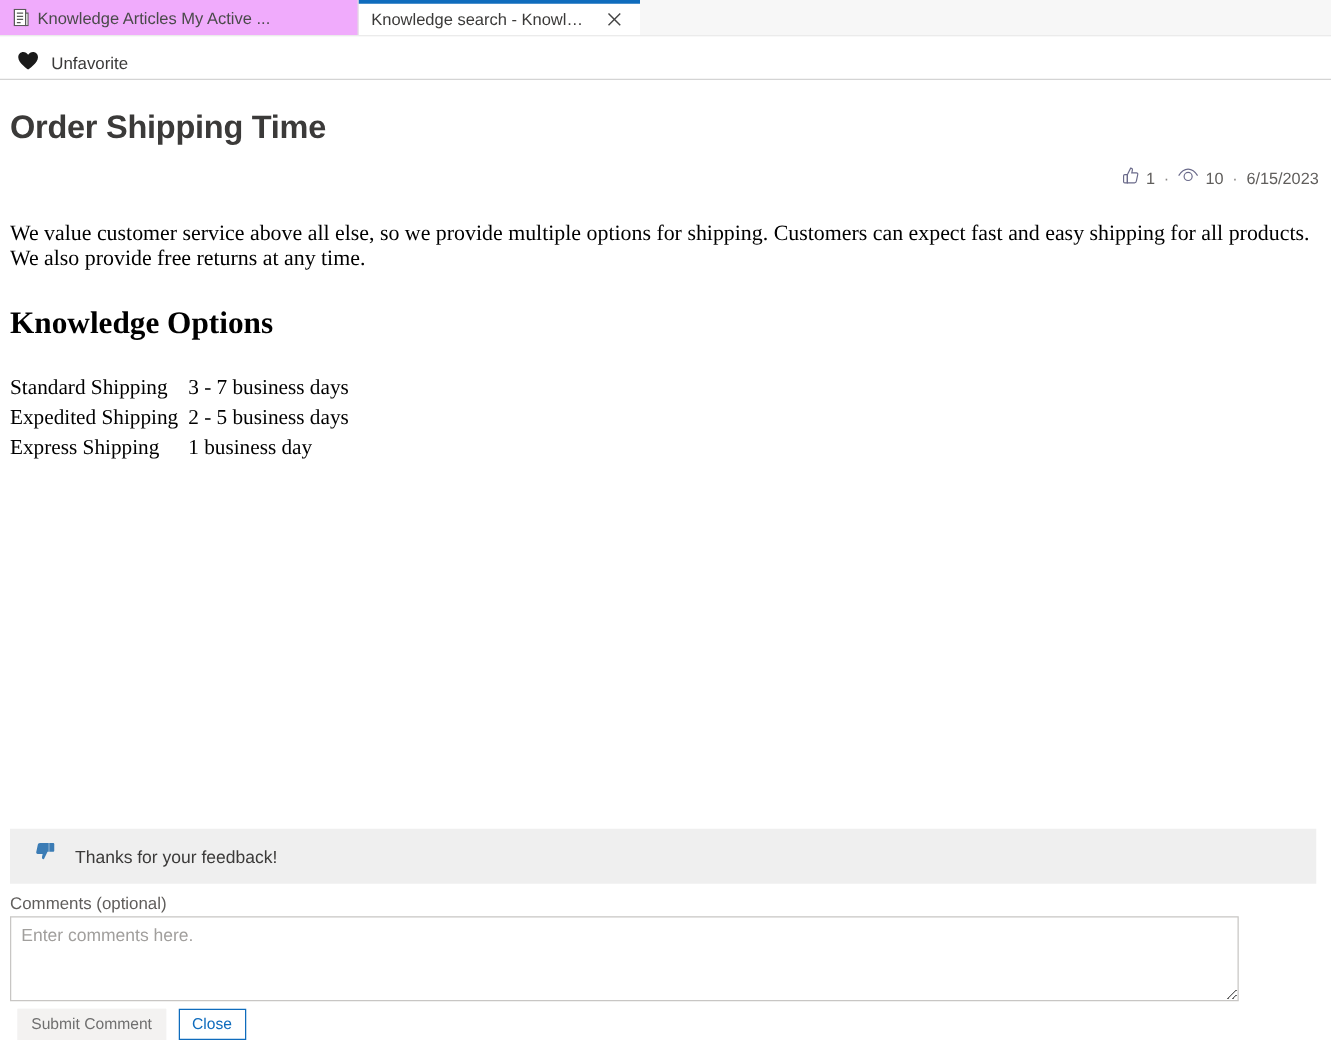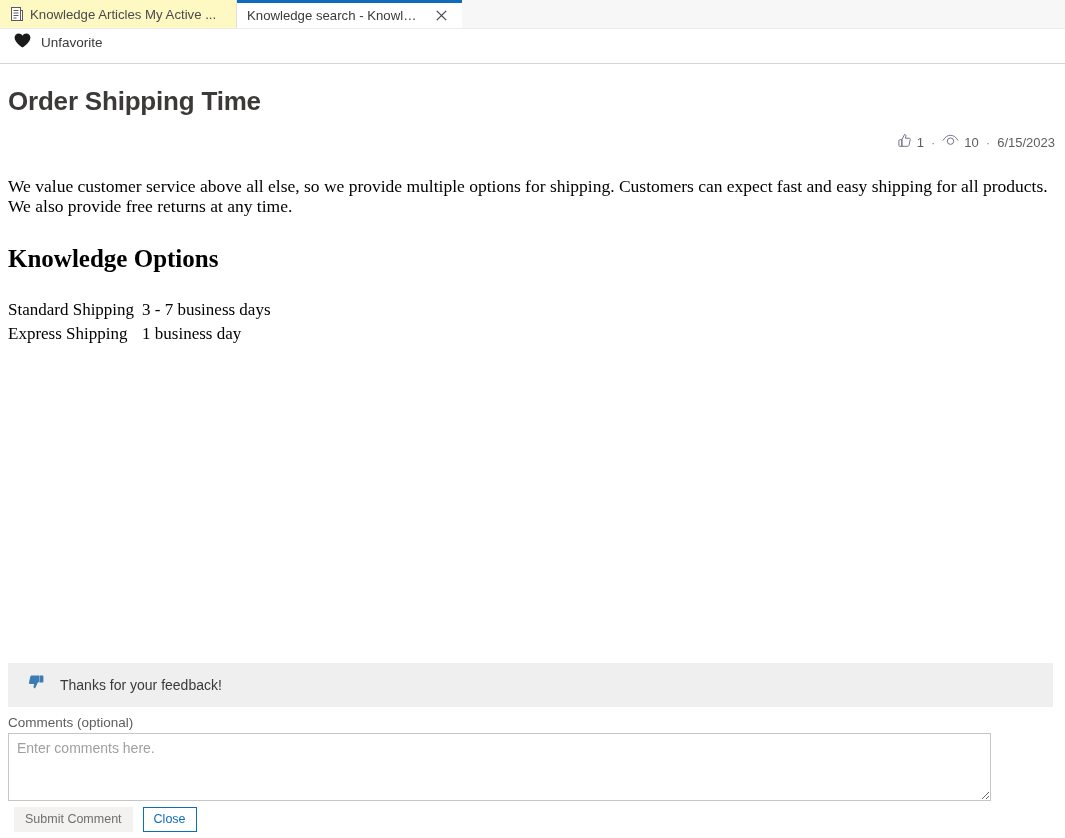--- a/index.html
+++ b/index.html
@@ -32,23 +32,23 @@
     padding: 0 12px 0 10px;
     font-size: 13.2px;
     color: #4a4a4a;
     background: #f2f2f2;
     cursor: default;
     white-space: nowrap;
     position: relative;
     box-sizing: border-box;
   }
   .tab.inactive {
-    background: #fef9c3;
+    background: #f0abfc;
     border-right: 1px solid #e0e0e0;
-    width: 237px;
+    width: 287px;
   }
   .tab.active {
     background: #ffffff;
     border-top: 3px solid #0f6cbd;
     width: 225px;
     padding-top: 0;
     color: #3b3a39;
     justify-content: space-between;
   }
   .tab-icon svg { display: block; }
@@ -65,21 +65,21 @@
     justify-content: center;
     flex: 0 0 auto;
     margin-left: 6px;
   }
   .tab-close svg { display: block; }
 
   
   .commandbar {
     height: 34px;
     display: flex;
-    align-items: flex-start;
+    align-items: flex-end;
     padding: 0 0 0 6px;
     border-bottom: 1px solid #d4d4d4;
     background: #ffffff;
   }
   .cmd-button {
     display: flex;
     align-items: center;
     gap: 10px;
     padding: 4px 8px;
     font-size: 13.5px;
@@ -299,20 +299,24 @@
 
     <h2 class="kb-h2">Knowledge Options</h2>
 
     <table class="kb-table">
       <tbody>
         <tr>
           <td class="col-name">Standard Shipping</td>
           <td>3 - 7 business days</td>
         </tr>
         <tr>
+          <td class="col-name">Expedited Shipping</td>
+          <td>2 - 5 business days</td>
+        </tr>
+        <tr>
           <td class="col-name">Express Shipping</td>
           <td>1 business day</td>
         </tr>
       </tbody>
     </table>
   </div>
 
 </div>
 
 <div class="footer">

